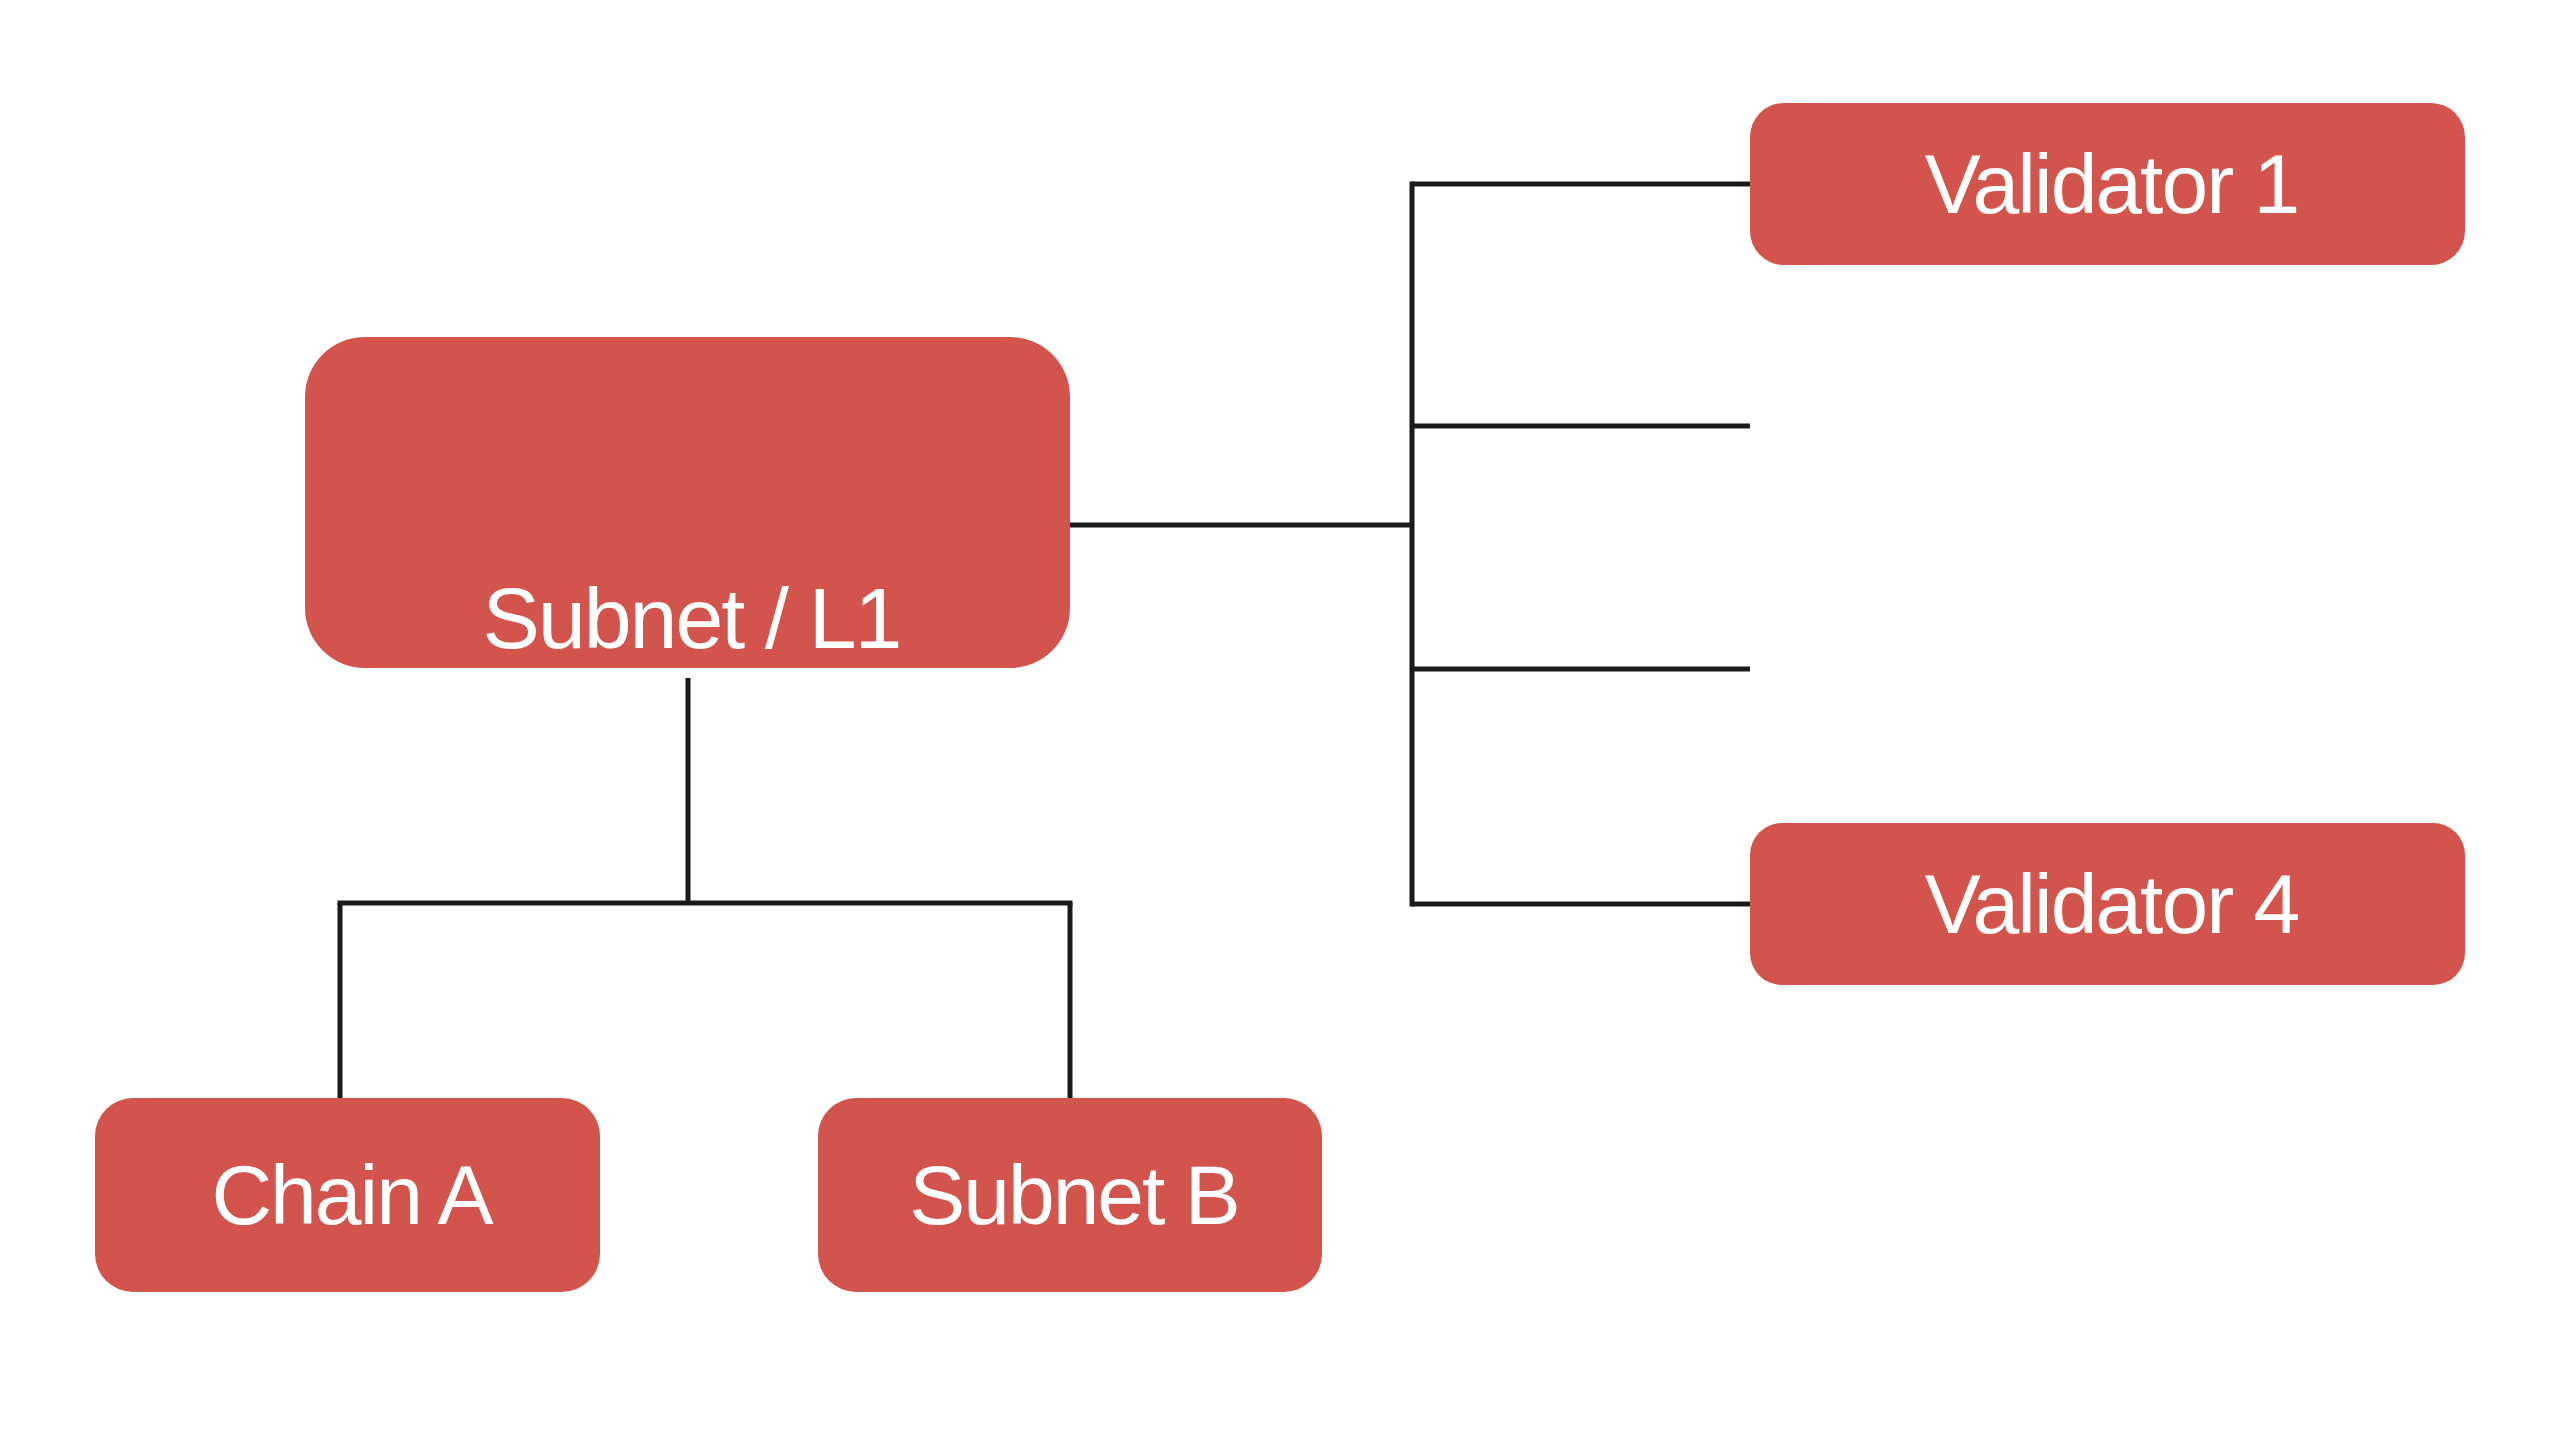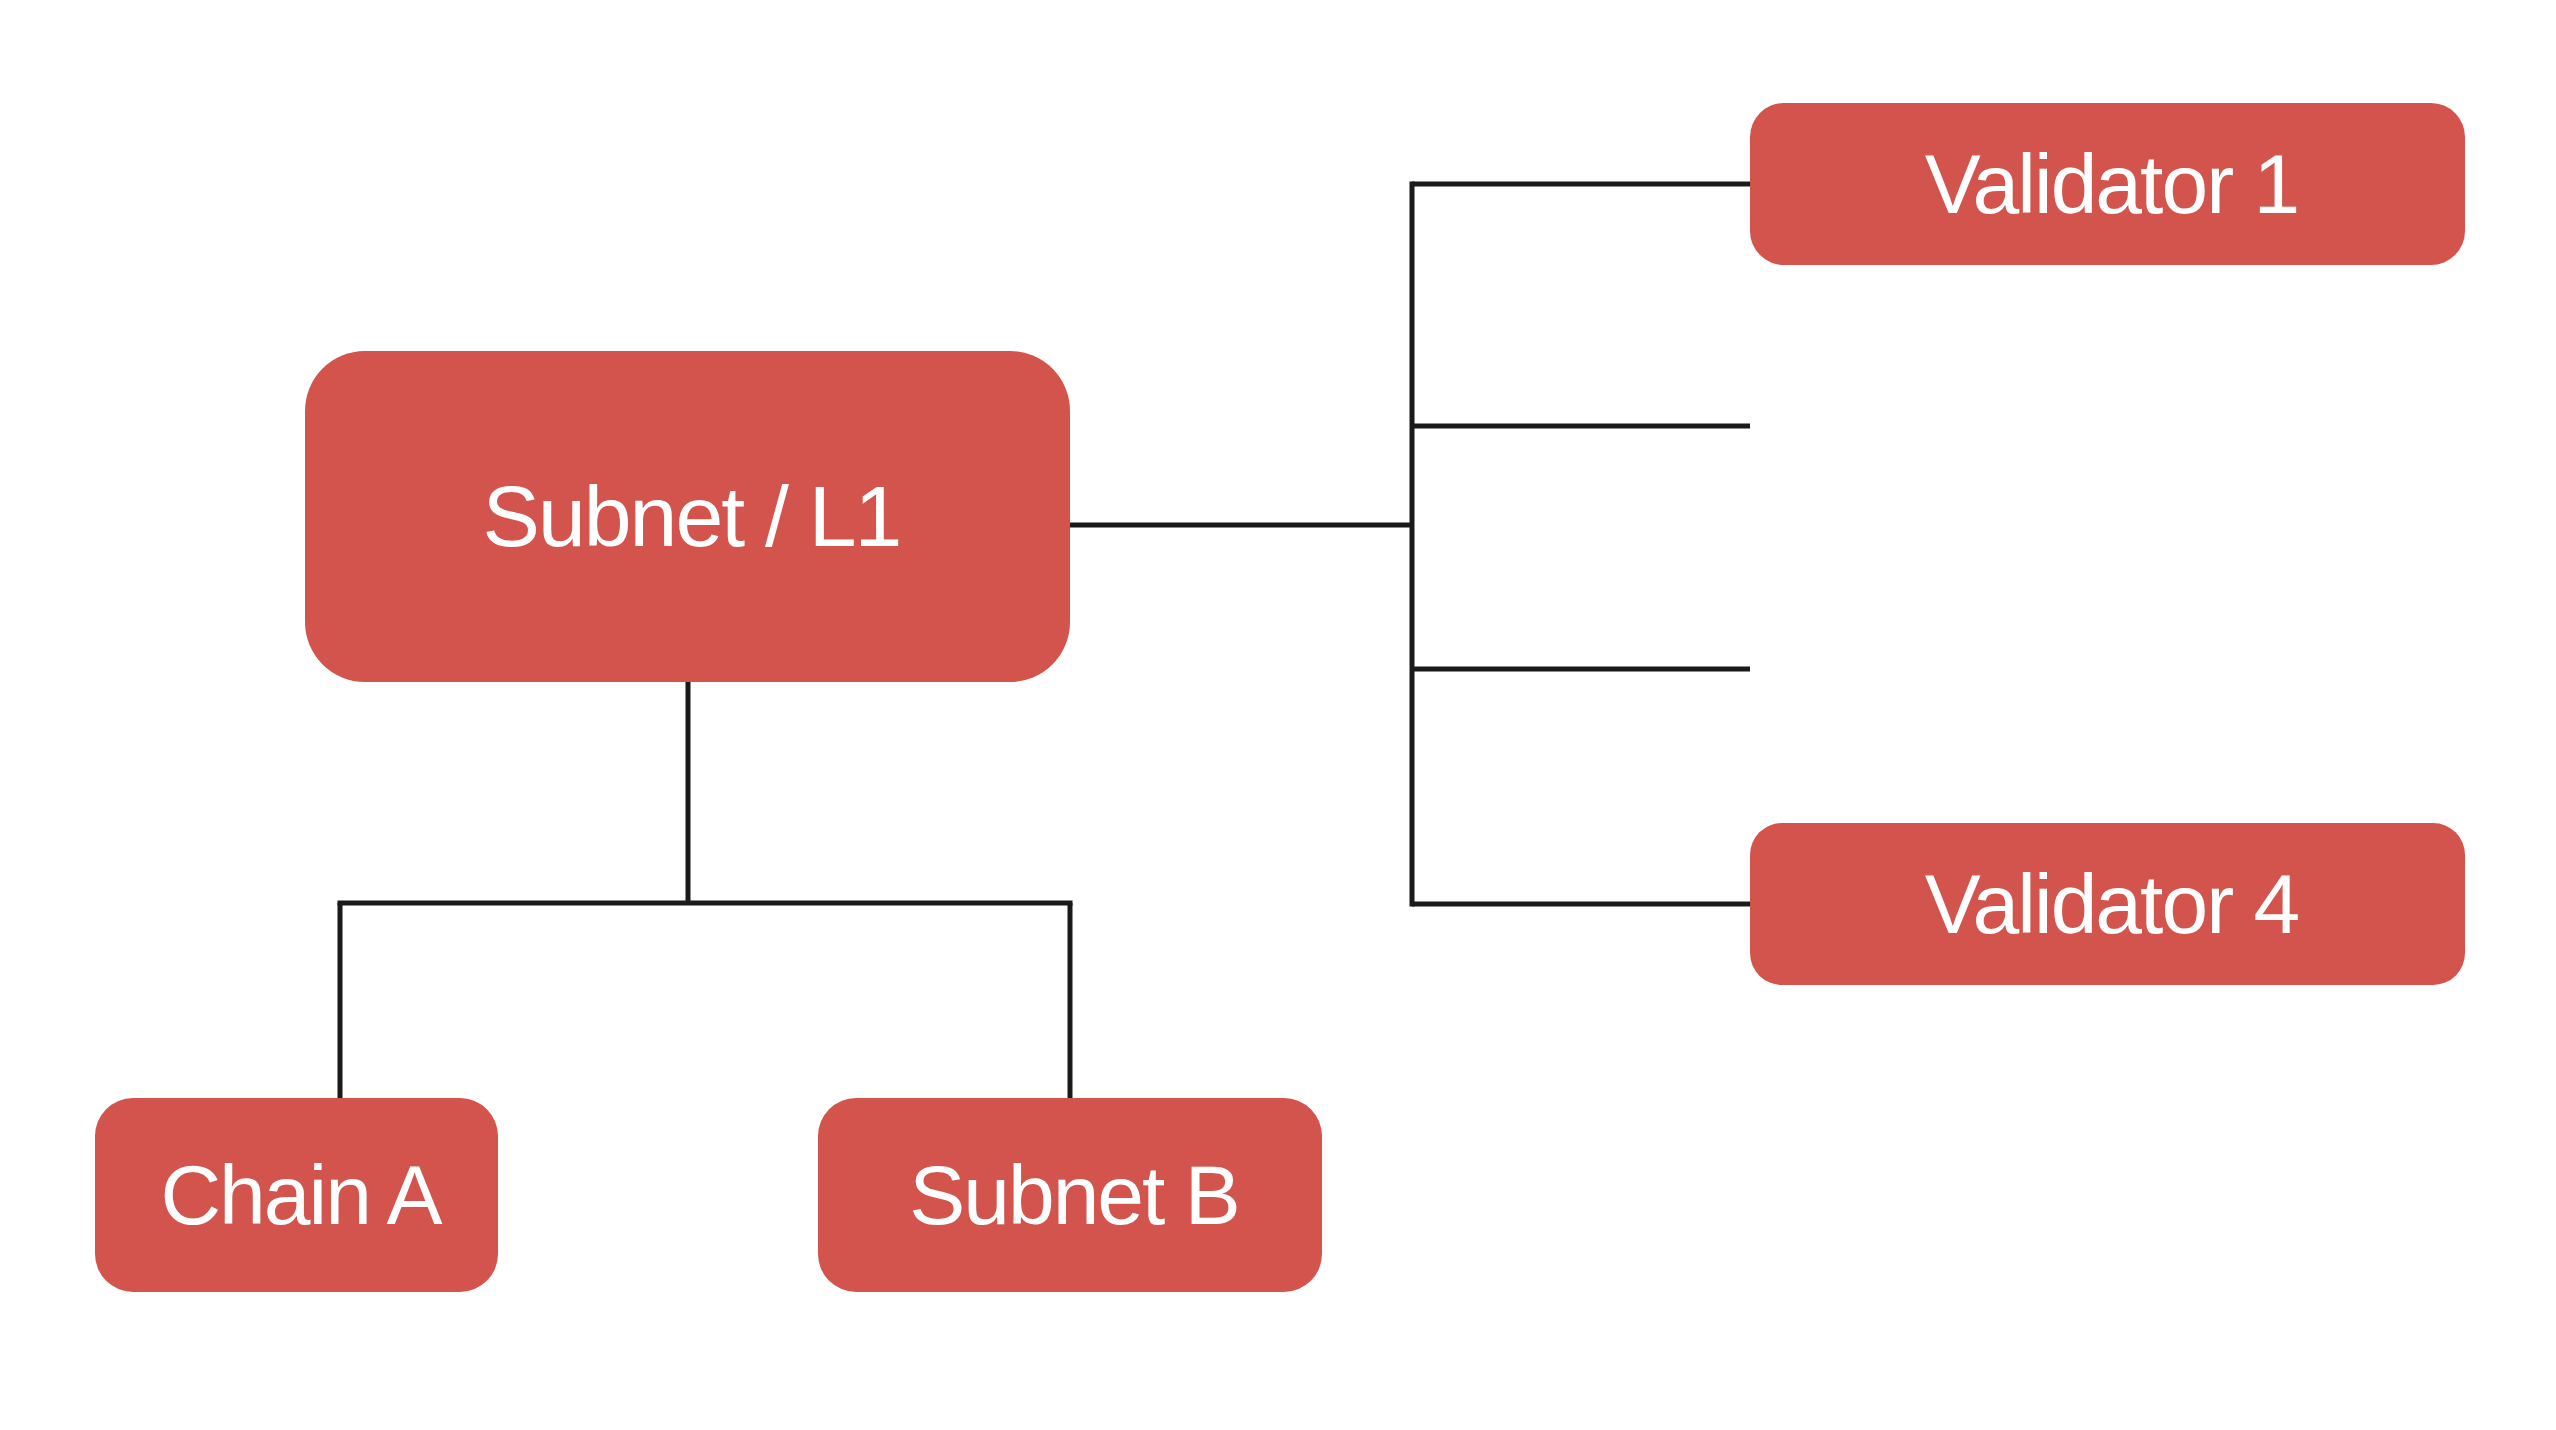--- a/index.html
+++ b/index.html
@@ -35,42 +35,43 @@
     color: var(--node-text);
     display: flex;
     align-items: center;
     justify-content: center;
     font-weight: 400;
     letter-spacing: -2px;
     white-space: nowrap;
     padding-left: 8px;
   }
   .node-subnet {
-    left: 305px; top: 351px;
+    left: 305px; top: 337px;
     width: 765px; height: 331px;
     border-radius: 60px;
     font-size: 86px;
+    align-items: flex-end;
   }
   .node-validator {
     left: 1750px;
     width: 715px; height: 162px;
     border-radius: 34px;
     font-size: 84px;
   }
   .node-validator-1 { top: 103px; }
   .node-validator-2 { top: 345px; }
   .node-validator-3 { top: 588px; }
   .node-validator-4 { top: 823px; border-radius: 32px; }
   .node-chain {
     top: 1098px;
     height: 194px;
     border-radius: 38px;
     font-size: 84px;
   }
-  .node-chain-a { left: 95px;  width: 403px; text-align: center; }
+  .node-chain-a { left: 95px;  width: 505px; text-align: center; }
   .node-chain-b { left: 818px; width: 504px; }
 </style>
 </head>
 <body>
 
 <div id="canvas">
 
   <svg id="connectors" viewBox="0 0 2556 1430" xmlns="http://www.w3.org/2000/svg">
     <path d="M 1069 525 H 1412"></path>
     <path d="M 1412 181.5 V 906.5"></path>

